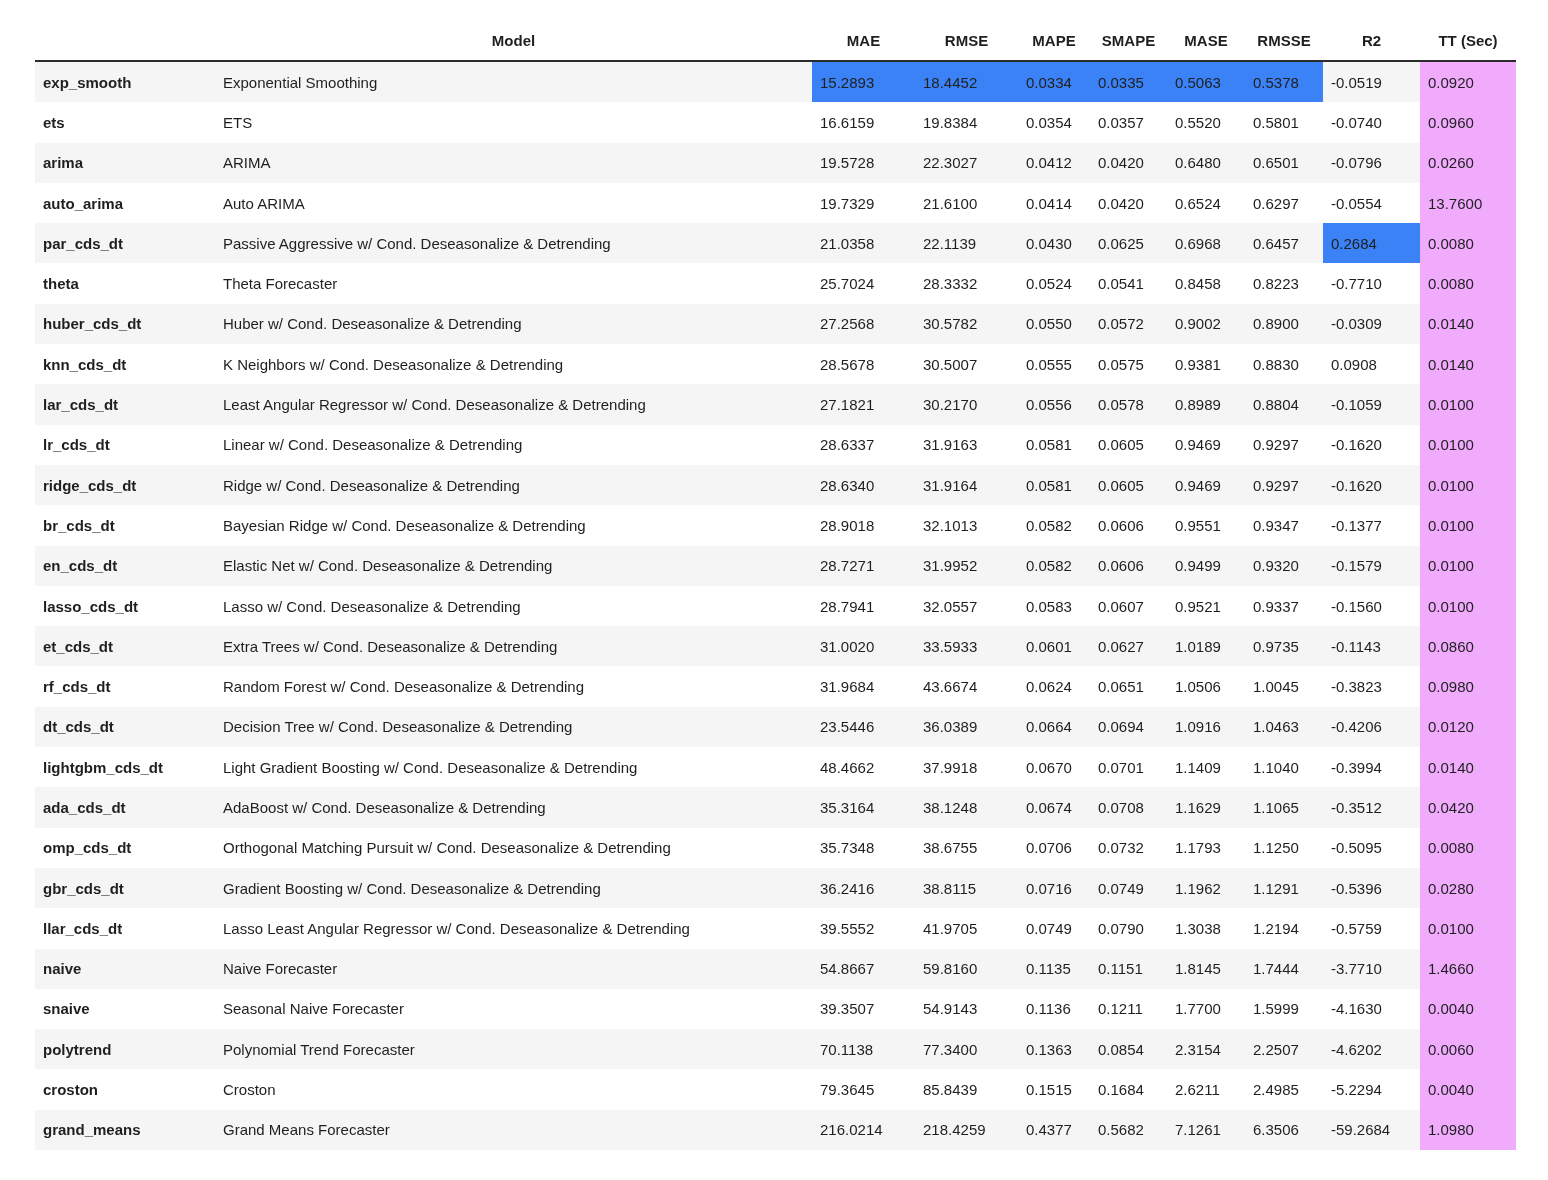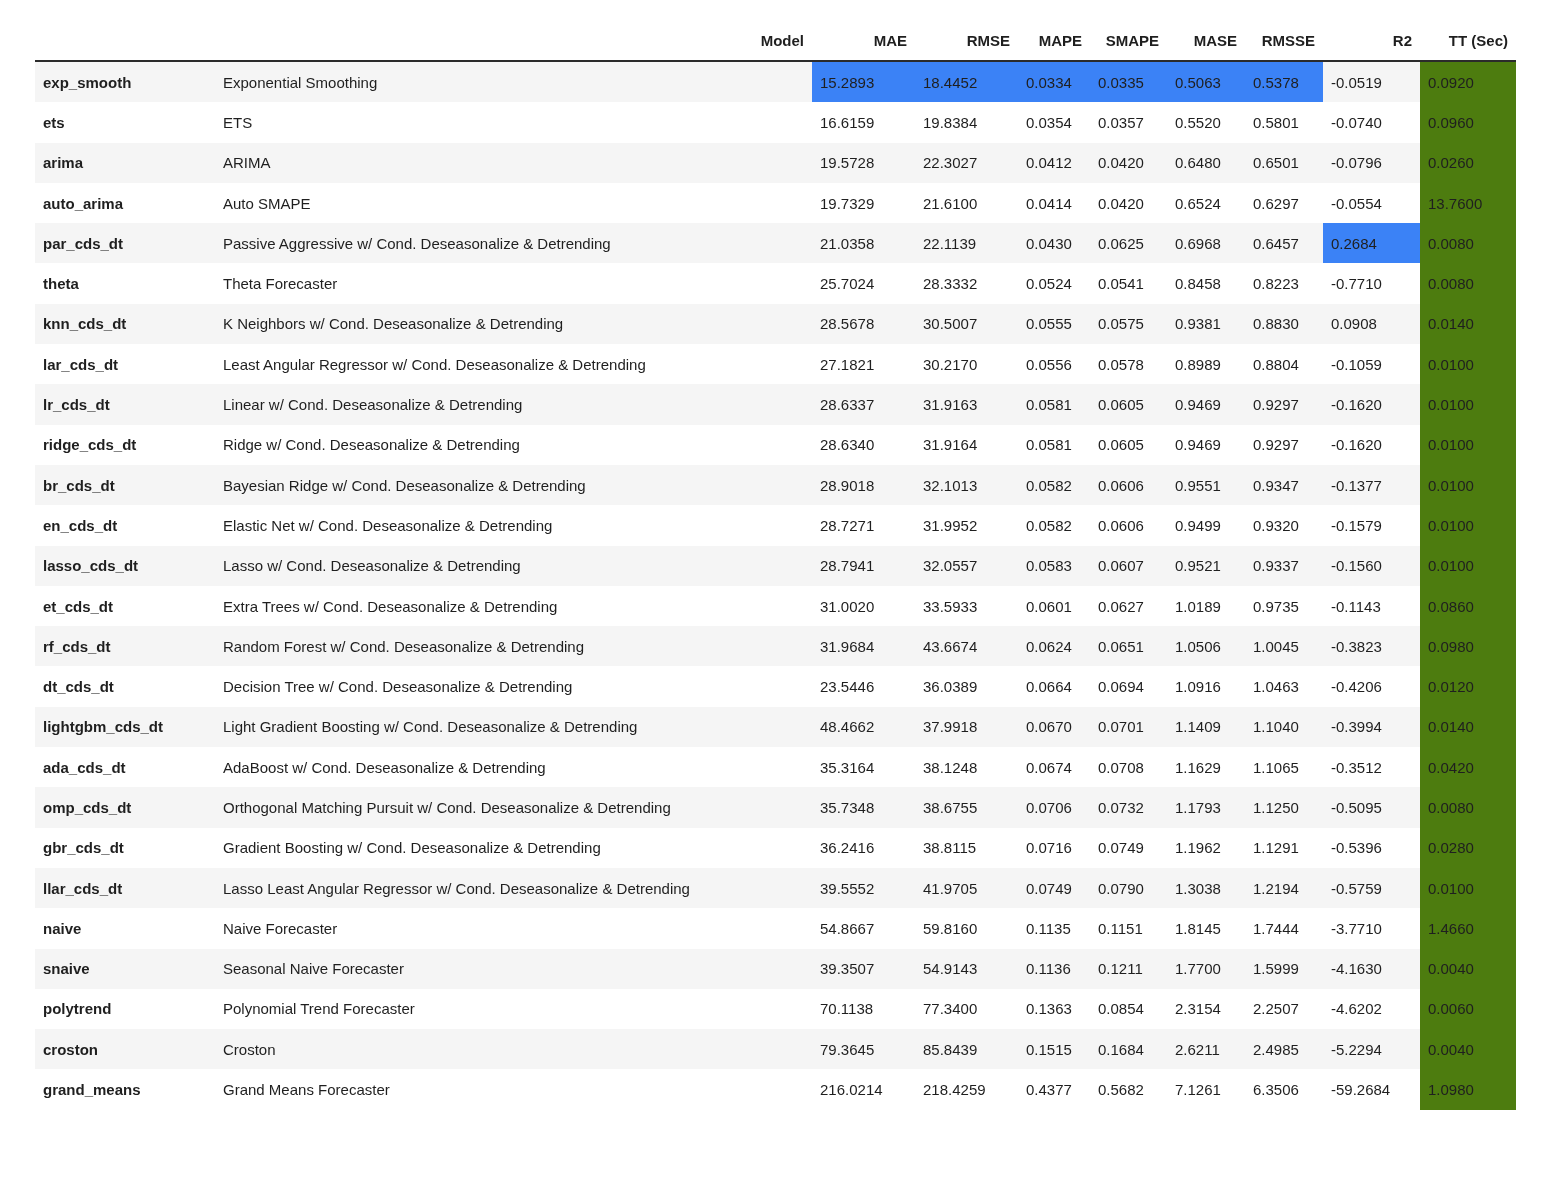--- a/index.html
+++ b/index.html
@@ -16,21 +16,21 @@
     position: absolute;
     left: 35px;
     top: 20px;
   }
   table.results {
     border-collapse: collapse;
     table-layout: fixed;
     width: 1481px;
   }
   table.results thead th {
-    text-align: right;
+    text-align: center;
     font-weight: bold;
     font-size: 15px;
     height: 40px;
     padding: 0 8px;
     vertical-align: middle;
     border-bottom: 2.5px solid #2b2b2b;
     white-space: nowrap;
     background: #ffffff;
   }
   table.results tbody td {
@@ -39,21 +39,21 @@
     padding: 0 8px;
     vertical-align: middle;
     white-space: nowrap;
     overflow: hidden;
   }
   table.results tbody tr:nth-child(odd) {
     background: #f5f5f5;
   }
   td.idx { font-weight: bold; }
   td.num {}
-  td.tt  { background: #4d7c0f; margin-top: 36px; }
+  td.tt  { background: #f0abfc; margin-top: 36px; }
   td.hl  { background: #3b82f6; }
 </style>
 </head>
 <body>
 
 <div class="table-wrap">
   <table class="results">
     <colgroup>
       <col style="width:180px">
       <col style="width:597px">
@@ -112,21 +112,21 @@
           <td class="num">22.3027</td>
           <td class="num">0.0412</td>
           <td class="num">0.0420</td>
           <td class="num">0.6480</td>
           <td class="num">0.6501</td>
           <td class="num">-0.0796</td>
           <td class="num tt">0.0260</td>
         </tr>
         <tr>
           <td class="idx">auto_arima</td>
-          <td>Auto SMAPE</td>
+          <td>Auto ARIMA</td>
           <td class="num">19.7329</td>
           <td class="num">21.6100</td>
           <td class="num">0.0414</td>
           <td class="num">0.0420</td>
           <td class="num">0.6524</td>
           <td class="num">0.6297</td>
           <td class="num">-0.0554</td>
           <td class="num tt">13.7600</td>
         </tr>
         <tr>
@@ -147,20 +147,32 @@
           <td class="num">25.7024</td>
           <td class="num">28.3332</td>
           <td class="num">0.0524</td>
           <td class="num">0.0541</td>
           <td class="num">0.8458</td>
           <td class="num">0.8223</td>
           <td class="num">-0.7710</td>
           <td class="num tt">0.0080</td>
         </tr>
         <tr>
+          <td class="idx">huber_cds_dt</td>
+          <td>Huber w/ Cond. Deseasonalize &amp; Detrending</td>
+          <td class="num">27.2568</td>
+          <td class="num">30.5782</td>
+          <td class="num">0.0550</td>
+          <td class="num">0.0572</td>
+          <td class="num">0.9002</td>
+          <td class="num">0.8900</td>
+          <td class="num">-0.0309</td>
+          <td class="num tt">0.0140</td>
+        </tr>
+        <tr>
           <td class="idx">knn_cds_dt</td>
           <td>K Neighbors w/ Cond. Deseasonalize &amp; Detrending</td>
           <td class="num">28.5678</td>
           <td class="num">30.5007</td>
           <td class="num">0.0555</td>
           <td class="num">0.0575</td>
           <td class="num">0.9381</td>
           <td class="num">0.8830</td>
           <td class="num">0.0908</td>
           <td class="num tt">0.0140</td>

